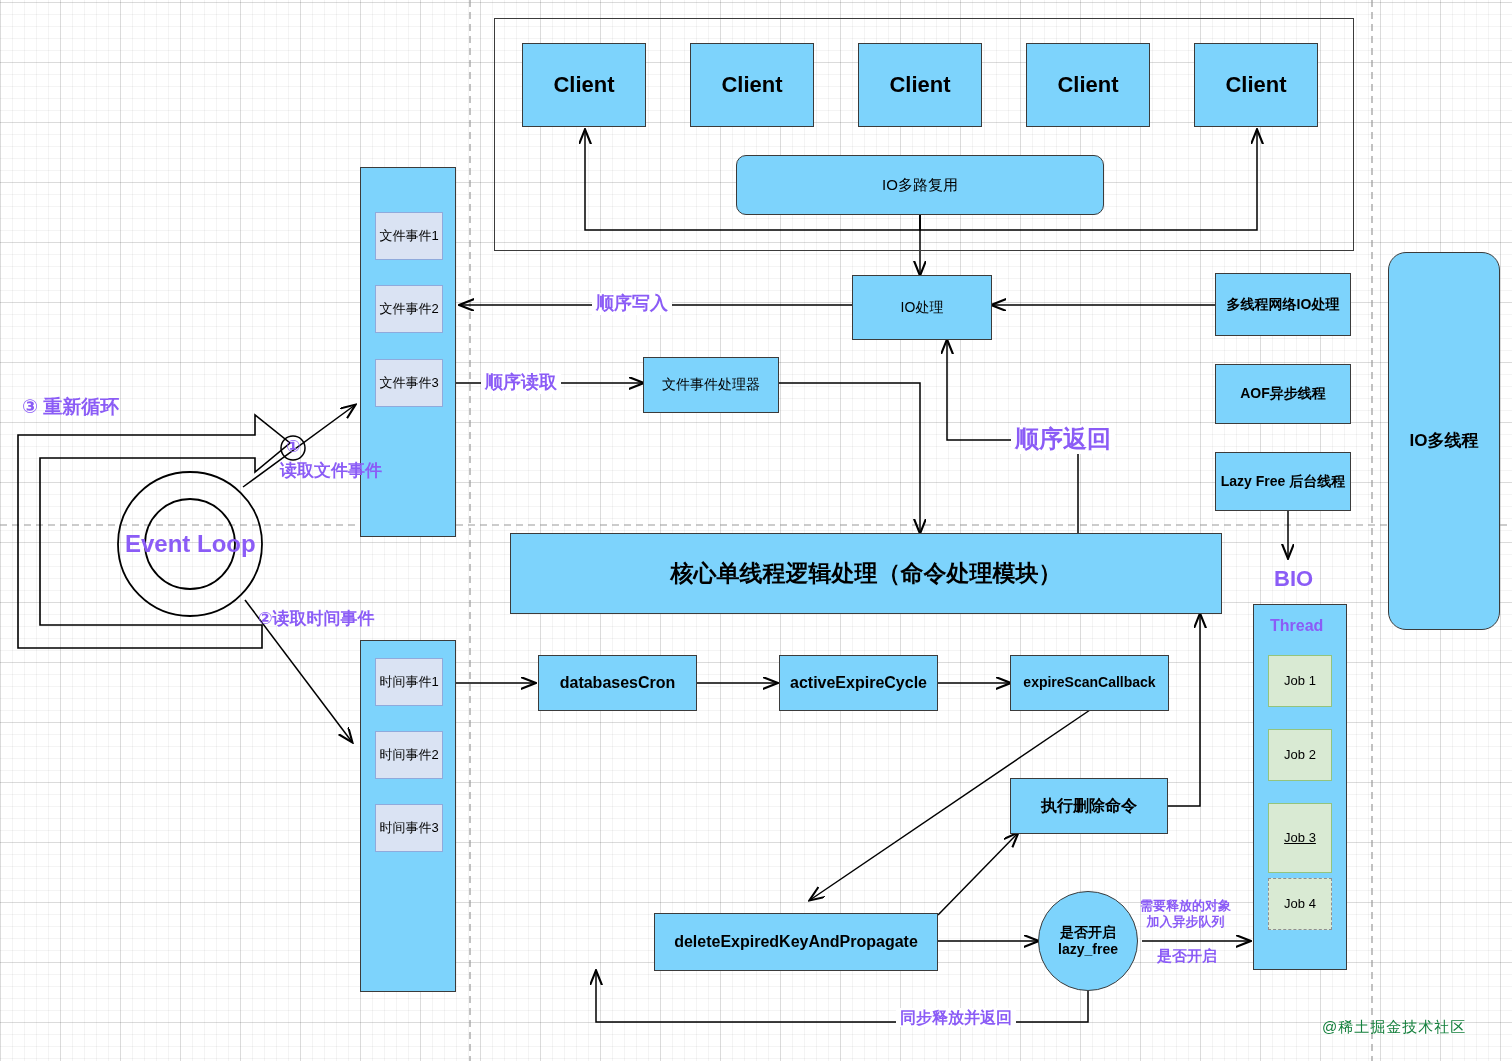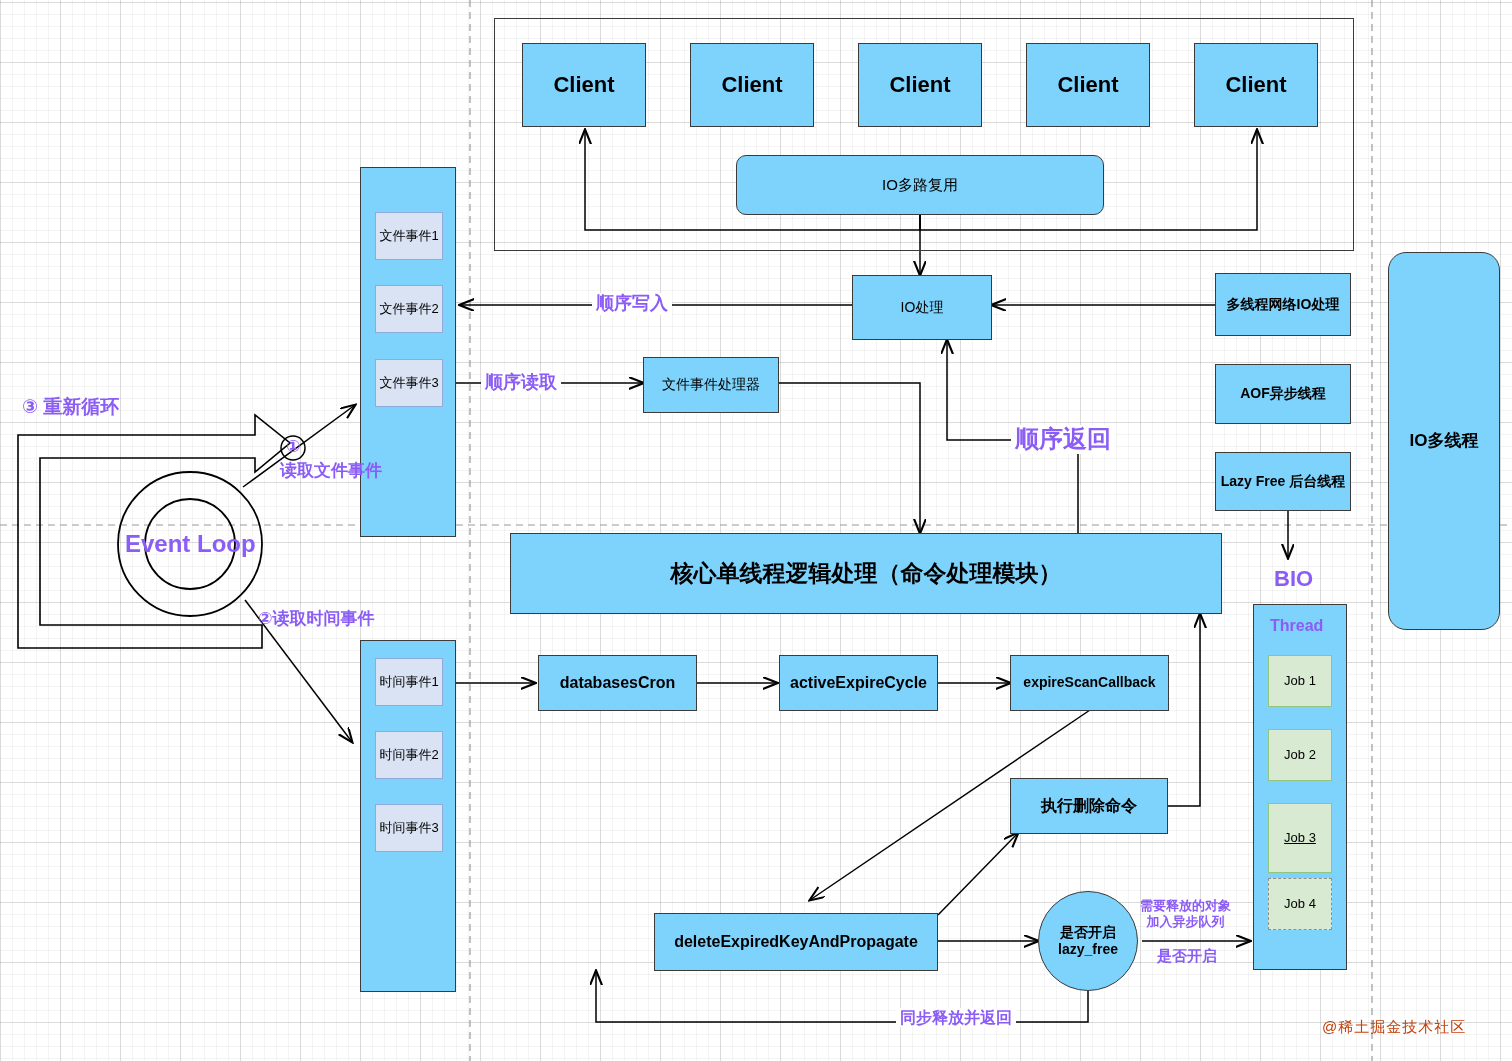--- a/index.html
+++ b/index.html
@@ -27,21 +27,21 @@
   .evt-blue{background:#dae3f3;border:1.4px solid #8faadc;font-size:13px;color:#000;}
   .job-green{background:#d9ead3;border:1.4px solid #93c47d;font-size:13px;color:#000;}
   .job-green.dashed{border-style:dashed;border-color:#8f8f8f;}
 
   .rounded{border-radius:10px;}
   .big-rounded{border-radius:18px;}
   .circle{border-radius:50%;}
 
   .container-box{background:transparent;}
 
-  .watermark{position:absolute;color:#c2410c;font-size:15px;letter-spacing:1px;}
+  .watermark{position:absolute;color:#15803d;font-size:15px;letter-spacing:1px;}
 </style>
 </head>
 <body>
 
 <div id="stage">
 
   <div id="grid-bg"></div>
 
   <svg id="svg-layer" width="1512" height="1061">
     <defs>

